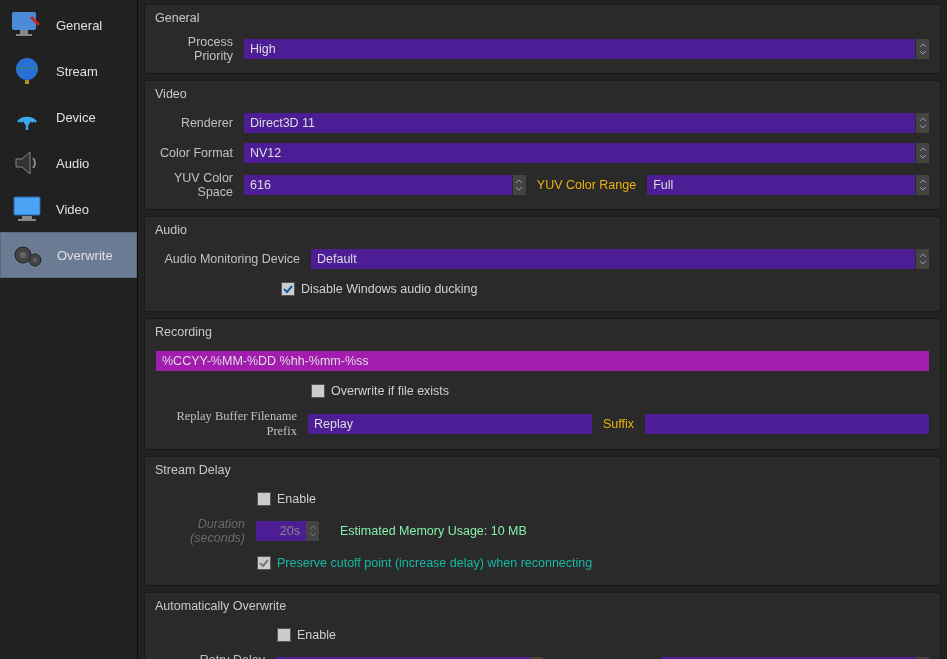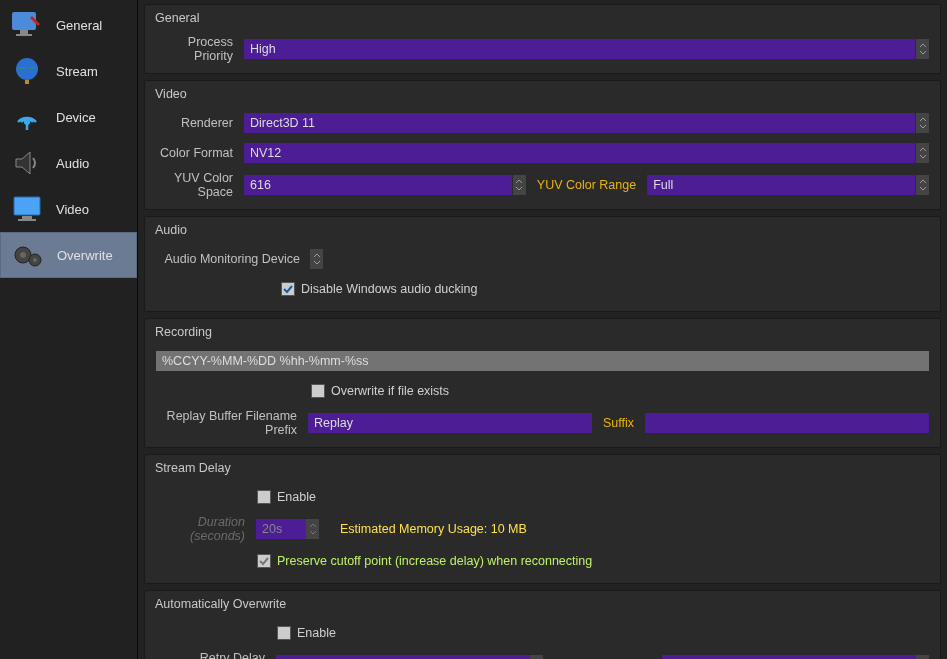--- a/index.html
+++ b/index.html
@@ -88,21 +88,21 @@
       border: 1px solid #2a2a2a;
       color: #ddd;
       padding: 0 6px;
       display: flex;
       align-items: center;
       font-size: 12.5px;
       position: relative;
     }
     .select { flex: 1; }
     .textfield { flex: 1; }
-    .textfield.dark { background: #737373; }
+    .textfield.dark { background: #a21caf; }
     .spinbtns {
       width: 14px;
       height: 22px;
       background: #444;
       border: 1px solid #2a2a2a;
       border-left: none;
       display: flex;
       flex-direction: column;
       align-items: center;
       justify-content: center;
@@ -121,28 +121,28 @@
       margin-right: 6px;
       display: flex;
       align-items: center;
       justify-content: center;
       flex-shrink: 0;
     }
     .chk.unchecked { background: #ccc; }
     .chk.checked { background: #ccc; }
     .chk svg { display: block; }
     .chk-label { color: #d0d0d0; font-size: 12.5px; }
-    .chk-label.disabled { color: #bef264; }
+    .chk-label.disabled { color: #14b8a6; }
     .inline-label {
       color: #eab308;
       padding: 0 10px;
       white-space: nowrap;
       font-size: 12.5px;
     }
-    .inline-label.disabled { color: #fde047; padding-left: 20px; }
+    .inline-label.disabled { color: #86efac; padding-left: 20px; }
     .spinfield {
       flex: 0 0 65px;
       display: flex;
     }
     .spinfield .spin {
       flex: 1;
       border-right: none;
     }
     .spinfield.wide { flex: 1; display: flex; }
   </style>
@@ -274,20 +274,23 @@
             <path d="M1 5 L4 2 L7 5 M1 9 L4 12 L7 9" stroke="#999" fill="none"></path>
           </svg>
         </div>
     </div>
   </div>
 
   <div class="section">
     <div class="section-title">Audio</div>
     <div class="row">
       <div class="label lbl-155">Audio Monitoring Device</div>
+      <div class="select">
+          <span>Default</span>
+        </div>
       <div class="spinbtns">
           <svg width="8" height="14">
             <path d="M1 5 L4 2 L7 5 M1 9 L4 12 L7 9" stroke="#999" fill="none"></path>
           </svg>
         </div>
     </div>
     <div class="row" style="padding-left:126px;">
       <div class="checkbox-row">
         <span class="chk checked">
             <svg width="10" height="10">
@@ -306,21 +309,21 @@
           <span>%CCYY-%MM-%DD %hh-%mm-%ss</span>
         </div>
     </div>
     <div class="row" style="padding-left:156px;">
       <div class="checkbox-row">
         <span class="chk unchecked"></span>
         <span class="chk-label">Overwrite if file exists</span>
       </div>
     </div>
     <div class="row">
-      <div class="label" style="width:152px;">Replay Buffer Filename Prefix</div>
+      <div class="label" style="width:152px;font-family:Liberation Serif, serif;">Replay Buffer Filename Prefix</div>
       <div class="textfield">
           <span>Replay</span>
         </div>
       <div class="inline-label">Suffix</div>
       <div class="textfield">
           <span></span>
         </div>
     </div>
   </div>
 
@@ -328,21 +331,21 @@
     <div class="section-title">Stream Delay</div>
     <div class="row" style="padding-left:102px;">
       <div class="checkbox-row">
         <span class="chk unchecked"></span>
         <span class="chk-label">Enable</span>
       </div>
     </div>
     <div class="row">
       <div class="label lbl-100 disabled">Duration (seconds)</div>
       <div class="spinfield">
-        <div class="spin" style="color:#888;">
+        <div class="spin" style="color:#888;justify-content:flex-end;">
             <span>20s</span>
           </div>
         <div class="spinbtns">
             <svg width="8" height="14">
               <path d="M1 5 L4 2 L7 5 M1 9 L4 12 L7 9" stroke="#777" fill="none"></path>
             </svg>
           </div>
       </div>
       <div class="inline-label disabled">Estimated Memory Usage: 10 MB</div>
     </div>

